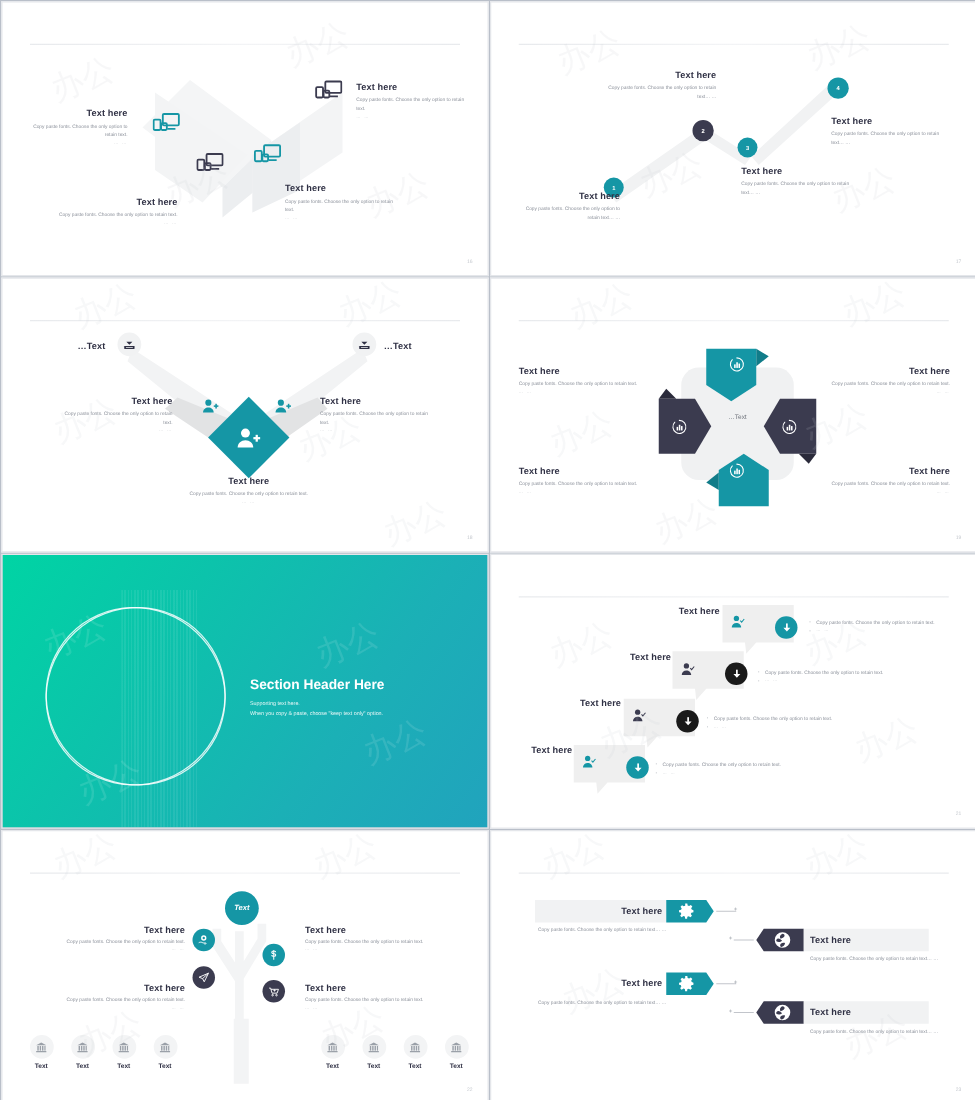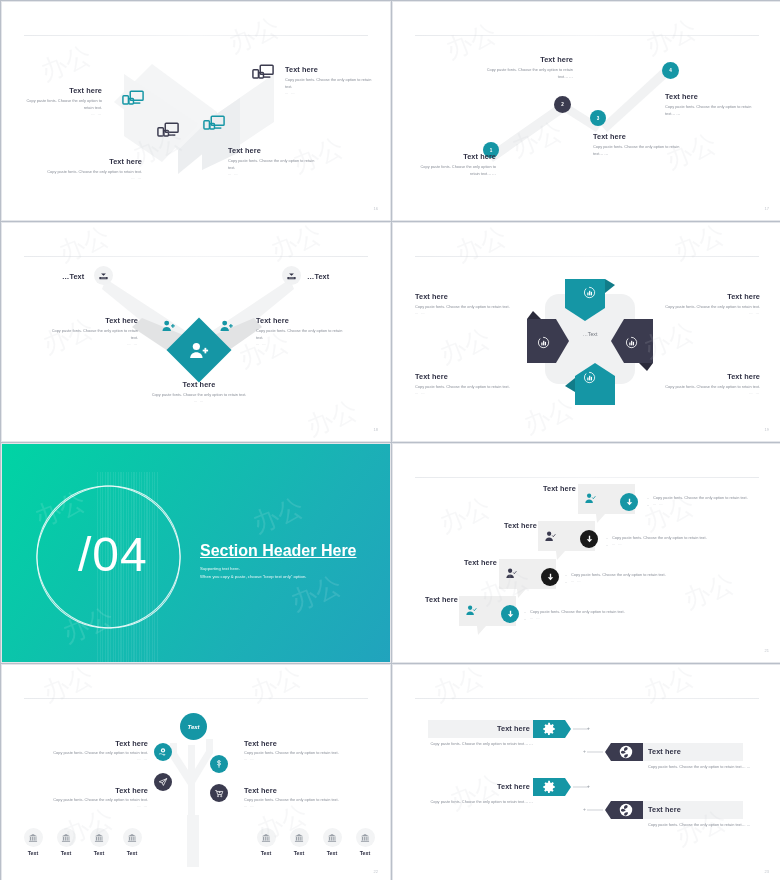--- a/index.html
+++ b/index.html
@@ -47,21 +47,21 @@
   
   .sec { background:linear-gradient(125deg,#00d4a4 0%,#0cc3ab 32%,#1bb0b6 68%,#21a3bd 100%); }
   .bars { position:absolute; left:95px; top:28px; width:62px; height:190px;
     background:repeating-linear-gradient(to right,
       rgba(255,255,255,.085) 0 1.2px, transparent 1.2px 2.6px);
     opacity:.9; }
   .ell { position:absolute; border:.85px solid rgba(255,255,255,.82);
     border-radius:50%; }
   .secnum { position:absolute; color:#fff; font-size:48px; font-weight:300;
     font-family:"Liberation Sans",sans-serif; letter-spacing:1px; }
-  .sech { color:#fff; font-size:16px; font-weight:bold;text-decoration:underline; }
+  .sech { color:#fff; font-size:11px; font-weight:bold; }
   .secs { color:rgba(255,255,255,.9); font-size:4.3px; line-height:1.9; }
   .acirc { position:absolute; border-radius:50%; display:flex;
     align-items:center; justify-content:center; }
   .blist { position:absolute; font-size:3.9px; color:#8a8f99; line-height:1.9; }
   .blist li { list-style:none; position:relative; padding-left:6px; }
   .blist li::before { content:"·"; position:absolute; left:0; top:-1px;
     color:#9aa0a8; font-size:6px; }
   .tcirc { position:absolute; border-radius:50%; display:flex;
     align-items:center; justify-content:center; }
   .bankwrap { position:absolute; display:flex; gap:11px; }
@@ -366,21 +366,20 @@
     <span style="left:46px;top:106px">办公</span>
         <span style="left:250px;top:100px">办公</span>
     <span style="left:130px;top:176px">办公</span>
   </div>
 </div>
 
 <div class="slide sec">
   <div class="bars"></div>
   <div class="ell" style="left:34px;top:42px;width:145px;height:142px;transform:rotate(32deg)"></div>
   <div class="ell" style="left:34px;top:42px;width:145px;height:142px;transform:rotate(-32deg)"></div>
-  <div class="secnum" style="left:76px;top:83px">/04</div>
 
   <div style="position:absolute;left:198px;top:98px">
     <div class="sech">Section Header Here</div>
     <div class="secs" style="margin-top:5px">Supporting text here.</div>
     <div class="secs">When you copy &amp; paste, choose "keep text only" option.</div>
   </div>
 
   <div class="wm" style="opacity:.11">
     <span style="left:32px;top:48px;color:#fff">办公</span>
     <span style="left:250px;top:54px;color:#fff">办公</span>

